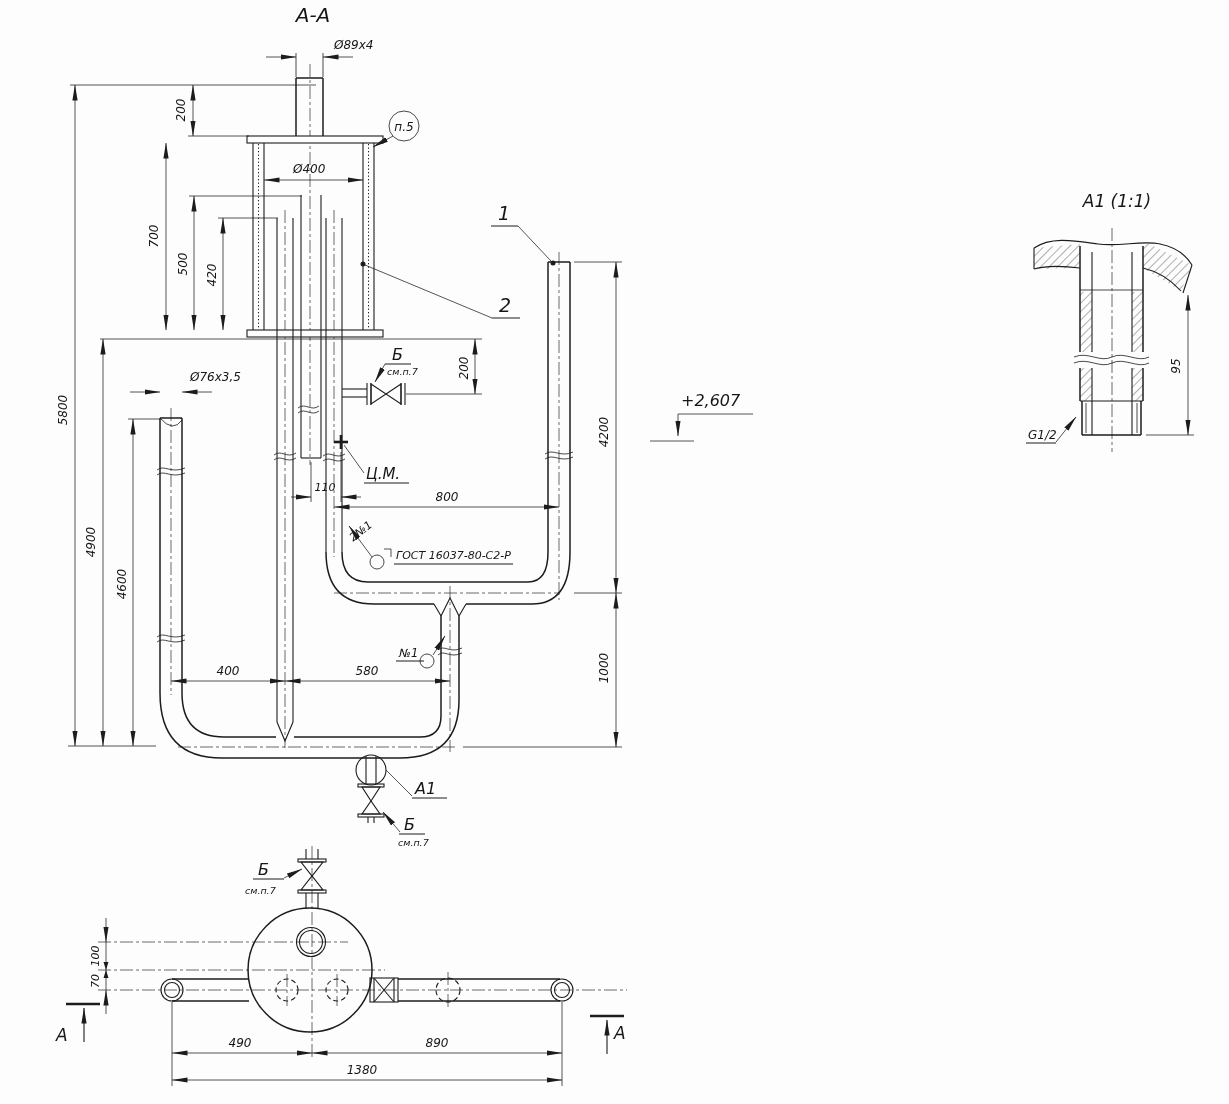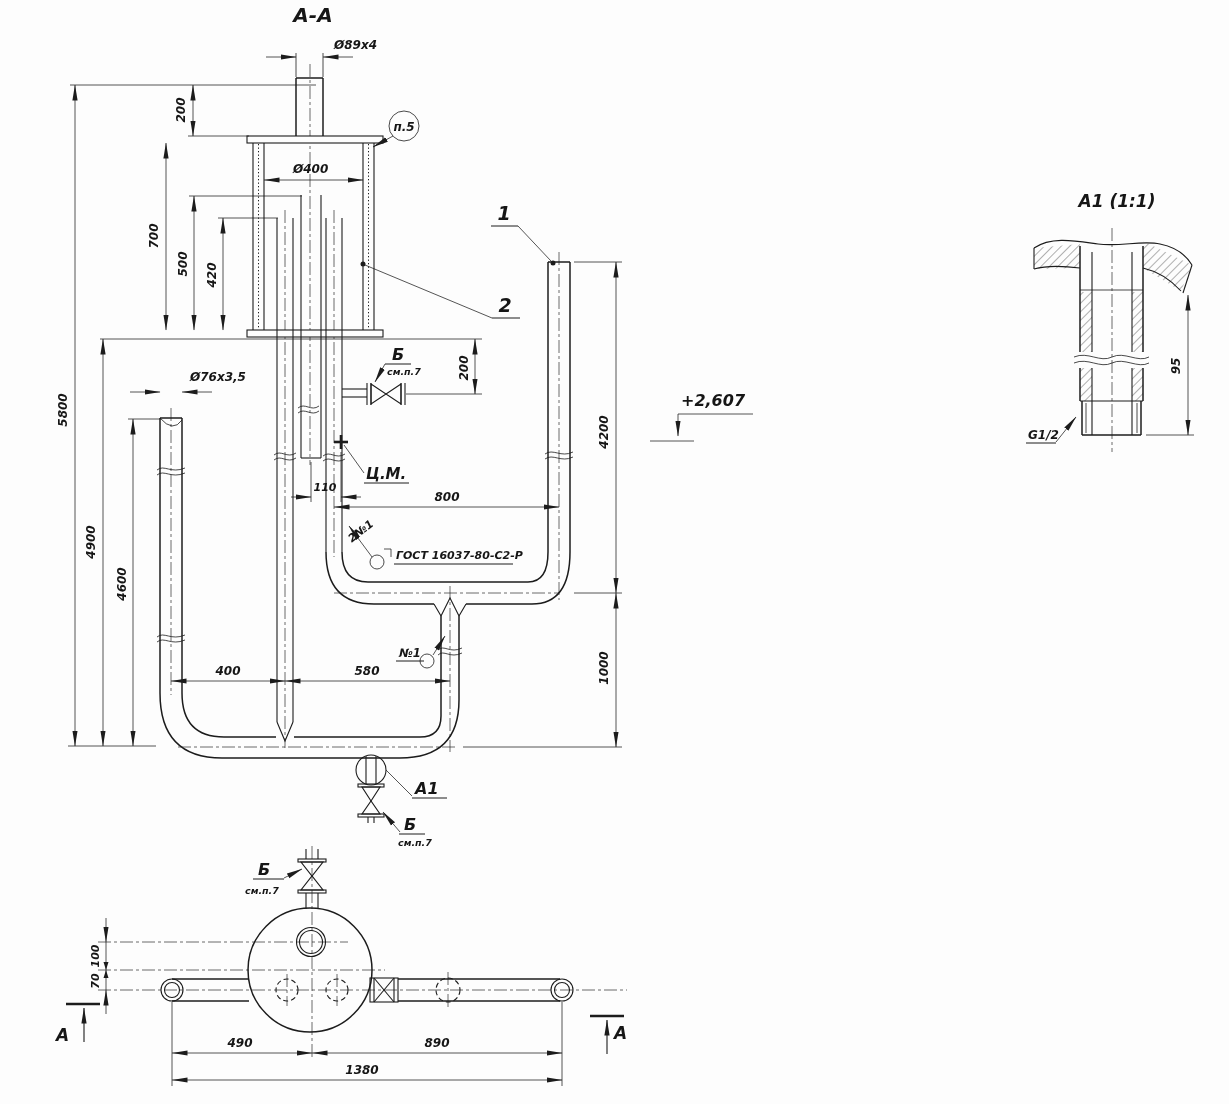--- a/index.html
+++ b/index.html
@@ -1,16 +1,16 @@
 <!DOCTYPE html>
 <html><head>
 <meta charset="utf-8">
 <style>
   html,body{margin:0;padding:0;background:#e8e8e8;}
-  #stage{position:relative;width:1229px;height:1104px;background:#fdfdfd;overflow:hidden;font-weight:bold;}
+  #stage{position:relative;width:1229px;height:1104px;background:#fdfdfd;overflow:hidden;}
   svg{display:block;}
   text{font-family:"DejaVu Sans",sans-serif;font-style:italic;fill:#161616;}
   .tk{stroke:#1c1c1c;stroke-width:1.5;fill:none;}
   .tm{stroke:#1c1c1c;stroke-width:1.1;fill:none;}
   .tn{stroke:#1c1c1c;stroke-width:.8;fill:none;}
   .dm{stroke:#1c1c1c;stroke-width:.75;fill:none;}
   .ul{stroke:#1c1c1c;stroke-width:1;fill:none;}
   .cl{stroke:#1c1c1c;stroke-width:.65;stroke-dasharray:13 3 3 3;fill:none;}
   .dot{stroke:#1c1c1c;stroke-width:1;stroke-dasharray:1.3 2.2;fill:none;}
   .dsh{stroke:#1c1c1c;stroke-width:1.1;stroke-dasharray:5 3;fill:none;}

